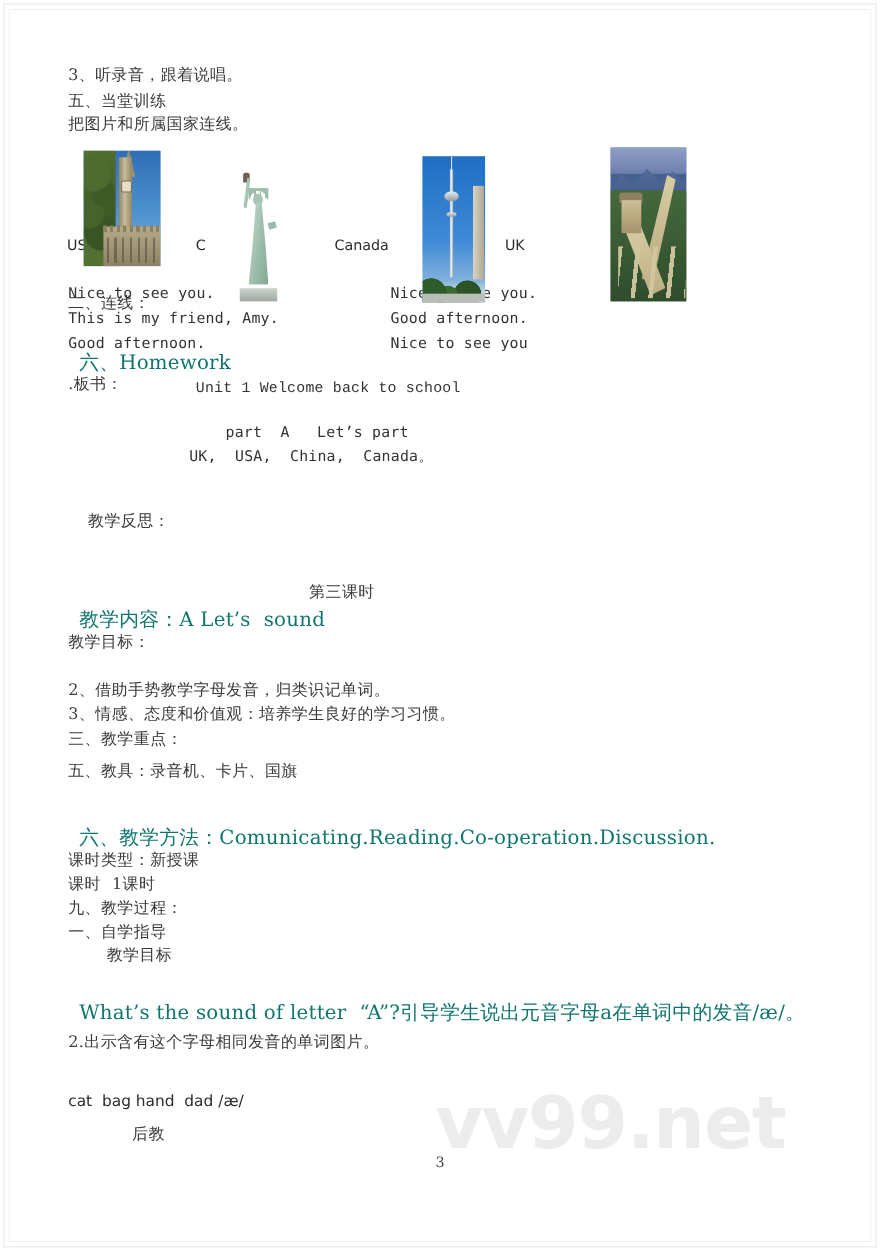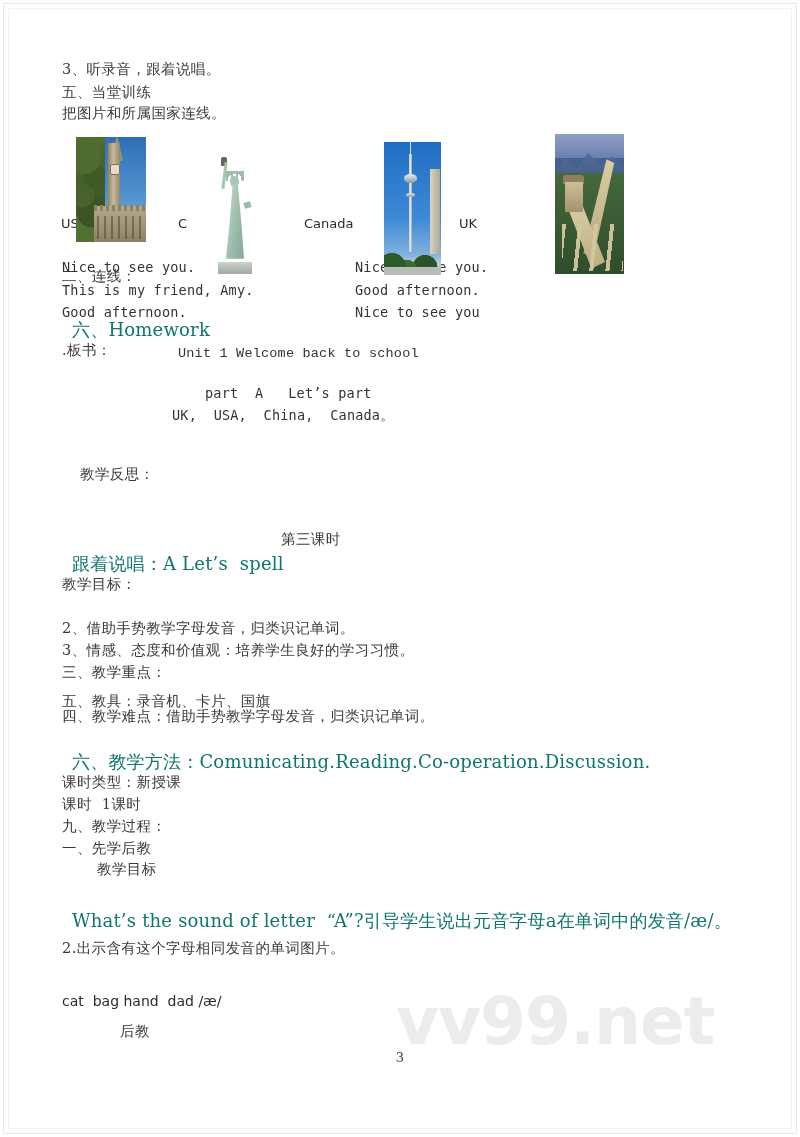--- a/index.html
+++ b/index.html
@@ -209,34 +209,33 @@
     <div class="ln cn" style="left:62px;top:343px;">.板书：</div>
 
     <div class="ln en" style="left:178px;top:347px;font-family:Liberation Mono, monospace;">Unit 1 Welcome back to school</div>
     <div class="ln en" style="left:205px;top:387px;">part  A   Let’s part</div>
     <div class="ln en" style="left:172px;top:409px;">UK,  USA,  China,  Canada。</div>
 
     <div class="ln cn" style="left:80px;top:431px;margin-top:36px;">教学反思：</div>
 
     <div class="ln cn" style="left:281px;top:532px;">第三课时</div>
 
-    <div class="ln mix" style="left:62px;top:555px;">跟着说唱：A Let’s  spell</div>
+    <div class="ln mix" style="left:62px;top:555px;">教学内容：A Let’s  sound</div>
     <div class="ln cn" style="left:62px;top:577px;">教学目标：</div>
     <div class="ln cn" style="left:62px;top:621px;">2、借助手势教学字母发音，归类识记单词。</div>
     <div class="ln cn" style="left:62px;top:643px;">3、情感、态度和价值观：培养学生良好的学习习惯。</div>
 
     <div class="ln cn" style="left:62px;top:665px;">三、教学重点：</div>
-    <div class="ln cn" style="left:62px;top:709px;">四、教学难点：借助手势教学字母发音，归类识记单词。</div>
     <div class="ln cn" style="left:62px;top:694px;">五、教具：录音机、卡片、国旗</div>
     <div class="ln mix" style="left:62px;top:753px;">六、教学方法：Comunicating.Reading.Co-operation.Discussion.</div>
 
     <div class="ln cn" style="left:62px;top:775px;">课时类型：新授课</div>
     <div class="ln cn" style="left:62px;top:797px;">课时  1课时</div>
     <div class="ln cn" style="left:62px;top:819px;">九、教学过程：</div>
-    <div class="ln cn" style="left:62px;top:841px;">一、先学后教</div>
+    <div class="ln cn" style="left:62px;top:841px;">一、自学指导</div>
     <div class="ln cn" style="left:97px;top:862px;">教学目标</div>
 
     <div class="ln mix" style="left:62px;top:912px;">What’s the sound of letter  “A”?引导学生说出元音字母a在单词中的发音/æ/。</div>
     <div class="ln cn" style="left:62px;top:941px;">2.出示含有这个字母相同发音的单词图片。</div>
 
     <div class="ln enlbl" style="left:62px;top:994px;font-size:14px;">cat  bag hand  dad /æ/</div>
     <div class="ln cn" style="left:120px;top:1024px;">后教</div>
 
     <div id="watermark">vv99.net</div>
     <div id="page-number">3</div>

